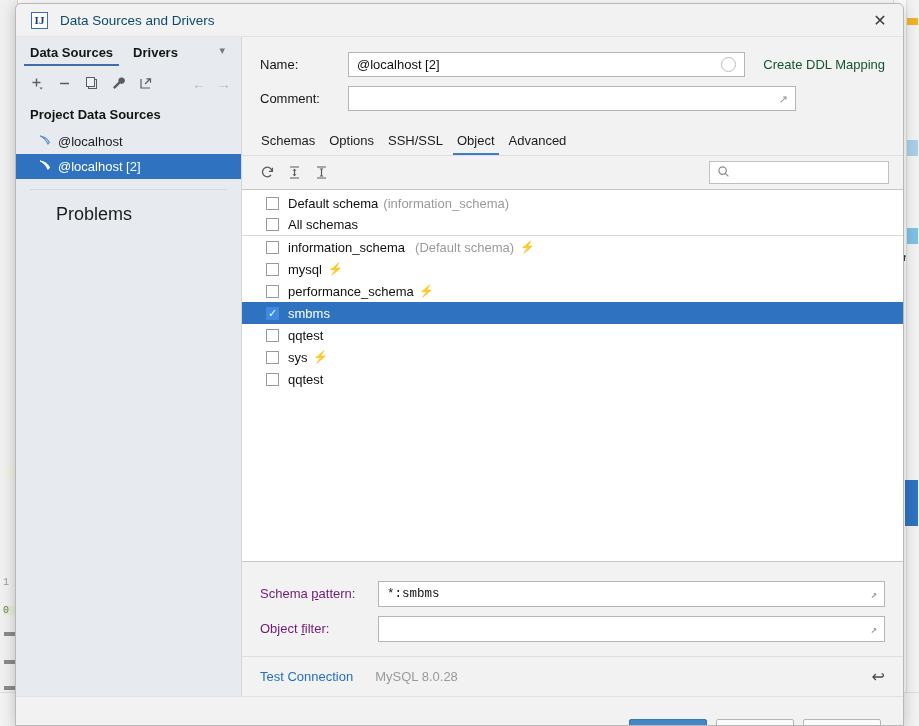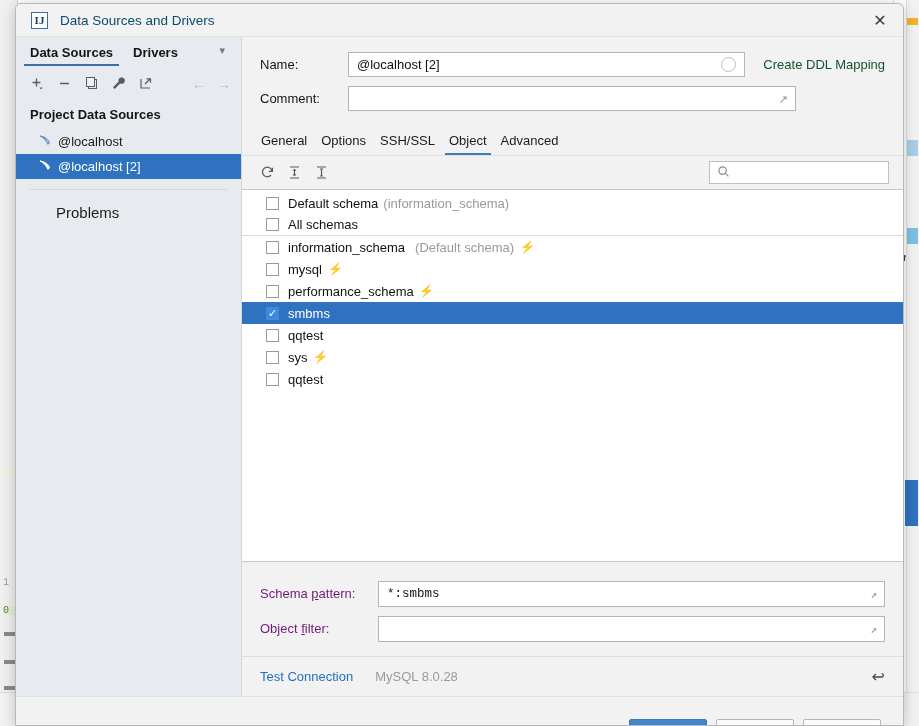--- a/index.html
+++ b/index.html
@@ -121,21 +121,21 @@
     font-weight: bold; font-size: 13px; color: #141414;
     padding: 9px 0 7px 14px;
   }
   .ds-item {
     display: flex; align-items: center; height: 25px;
     padding-left: 22px; font-size: 13px; color: #1c1c1c;
   }
   .ds-item.selected { background: #2f72c0; color: #ffffff; }
   .ds-item .ds-ico { width: 20px; display: inline-block; }
   .ds-sep { height: 1px; background: #d3d8dd; margin: 10px 14px 0 14px; }
-  .ds-problems { font-size: 15px; color: #1c1c1c; padding: 14px 0 0 40px; }
+  .ds-problems { font-size: 18px; color: #1c1c1c; padding: 14px 0 0 40px; }
 
   
   .right-panel {
     flex: 1; background: #f2f2f2; display: flex; flex-direction: column;
     position: relative;
   }
   .field-row {
     display: flex; align-items: center; padding: 0 18px; height: 34px;
   }
   .field-row.first { margin-top: 10px; }
@@ -358,21 +358,21 @@
 
       <div class="field-row">
         <div class="field-label">Comment:</div>
         <div class="text-input">
           <span></span>
           <span class="expand-ico">↗</span>
         </div>
       </div>
 
       <div class="tabs-row">
-        <div class="ct-tab">General</div>
+        <div class="ct-tab">Schemas</div>
         <div class="ct-tab">Options</div>
         <div class="ct-tab">SSH/SSL</div>
         <div class="ct-tab active">Object</div>
         <div class="ct-tab">Advanced</div>
       </div>
 
       <div class="schema-toolbar">
         <div class="st-btn">
           <svg width="15" height="15" viewBox="0 0 15 15">
               <path d="M12 6.2A4.8 4.8 0 1 0 11 10" fill="none" stroke="#5b5b5b" stroke-width="1.3"></path>

